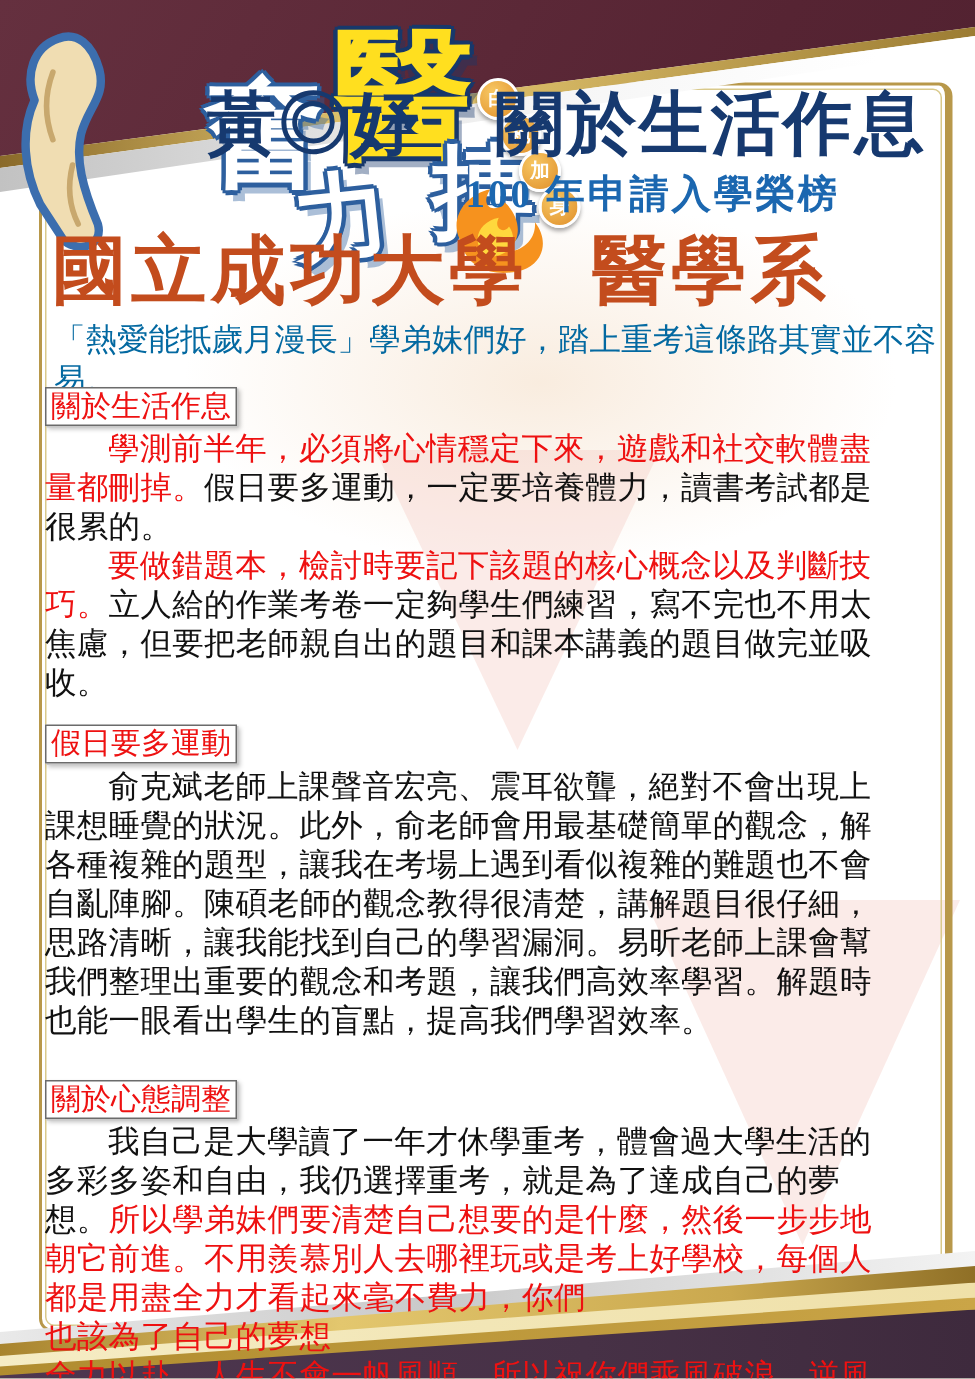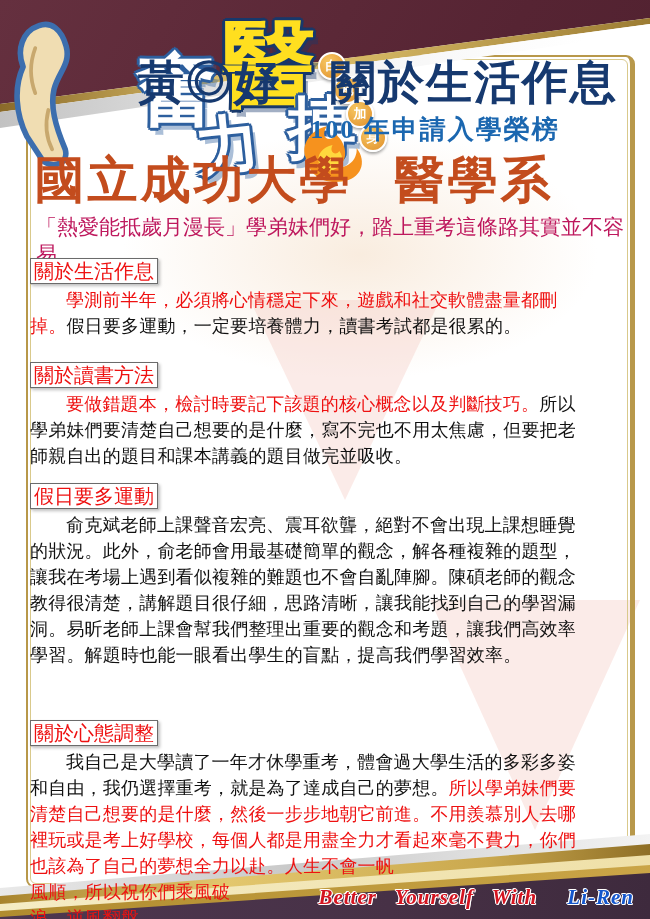--- a/index.html
+++ b/index.html
@@ -58,27 +58,27 @@
   .topbar .blue{color:#2a5393;margin:0 9px;}
   .student-line{position:absolute;top:52px;right:32px;z-index:6;
     font-family:"Liberation Serif",serif;font-weight:bold;font-size:46px;
     color:#16396f;letter-spacing:2px;white-space:nowrap;}
   .honor-line{position:absolute;top:112px;left:270px;width:330px;text-align:center;z-index:6;
     font-family:"Liberation Serif",serif;font-weight:bold;font-size:26px;color:#1b67b0;letter-spacing:2px;}
   .school-line{position:absolute;top:147px;left:0;width:588px;text-align:center;z-index:6;
     font-family:"Liberation Serif",serif;font-weight:bold;font-size:50px;color:#c34c1d;letter-spacing:3px;white-space:nowrap;}
   .school-line .dept{margin-left:42px;}
   .intro-line{position:absolute;top:213px;left:36px;width:604px;z-index:6;
-    font-size:21px;line-height:27px;color:#be185d;}
+    font-size:21px;line-height:27px;color:#0369a1;}
   
   .section{position:absolute;left:30px;width:563px;z-index:6;}
   .sec-title{display:inline-block;color:#ee1111;font-size:20px;line-height:1.1;
     padding:1px 3px;border:1px solid #6b6b6b;background:#fff;
     box-shadow:1px 1px 0 #c9c9c9,2px 2px 3px rgba(0,0,0,.25);}
-  .section p{margin:3px 0 0 0;font-size:18px;line-height:26px;color:#111;
+  .section p{margin:3px 0 0 0;font-size:21px;line-height:26px;color:#111;
     text-indent:2em;letter-spacing:.2px;}
   .t-red{color:#ee1111;}
   .t-black{color:#111;}
   .sec-1{top:258px;} .sec-2{top:362px;} .sec-3{top:483px;} .sec-4{top:689px;margin-top:31px;}
   .wrap-spacer{float:right;width:360px;height:156px;
     shape-outside:polygon(100% 0,100% 100%,0 100%,100% 66%);}
   
   .slogan{position:absolute;top:885px;right:16px;z-index:7;white-space:nowrap;
     font-family:"Liberation Serif",serif;font-style:italic;font-weight:bold;
     font-size:21px;letter-spacing:1px;word-spacing:12px;}
@@ -134,38 +134,33 @@
   </div>
 
   <div class="intro-line">「熱愛能抵歲月漫長」學弟妹們好，踏上重考這條路其實並不容易。</div>
 
   <div class="section sec-1">
     <span class="sec-title">關於生活作息</span>
     <p><span class="t-red">學測前半年，必須將心情穩定下來，遊戲和社交軟體盡量都刪掉。</span><span class="t-black">假日要多運動，一定要培養體力，讀書考試都是很累的。</span></p>
   </div>
 
   <div class="section sec-2">
-    <span class="sec-title">關於讀書方法</span>
-    <p><span class="t-red">要做錯題本，檢討時要記下該題的核心概念以及判斷技巧。</span><span class="t-black">所以學弟妹們要清楚自己想要的是什麼，寫不完也不用太焦慮，但要把老師親自出的題目和課本講義的題目做完並吸收。</span></p>
+    <p><span class="t-red">要做錯題本，檢討時要記下該題的核心概念以及判斷技巧。</span><span class="t-black">立人給的作業考卷一定夠學生們練習，寫不完也不用太焦慮，但要把老師親自出的題目和課本講義的題目做完並吸收。</span></p>
   </div>
 
   <div class="section sec-3">
     <span class="sec-title">假日要多運動</span>
     <p><span class="t-black">俞克斌老師上課聲音宏亮、震耳欲聾，絕對不會出現上課想睡覺的狀況。此外，俞老師會用最基礎簡單的觀念，解各種複雜的題型，讓我在考場上遇到看似複雜的難題也不會自亂陣腳。陳碩老師的觀念教得很清楚，講解題目很仔細，思路清晰，讓我能找到自己的學習漏洞。易昕老師上課會幫我們整理出重要的觀念和考題，讓我們高效率學習。解題時也能一眼看出學生的盲點，提高我們學習效率。</span></p>
   </div>
 
   <div class="section sec-4">
     <span class="sec-title">關於心態調整</span>
     <p><span class="wrap-spacer"></span><span class="t-black">我自己是大學讀了一年才休學重考，體會過大學生活的多彩多姿和自由，我仍選擇重考，就是為了達成自己的夢想。</span><span class="t-red">所以學弟妹們要清楚自己想要的是什麼，然後一步步地朝它前進。不用羨慕別人去哪裡玩或是考上好學校，每個人都是用盡全力才看起來毫不費力，你們也該為了自己的夢想全力以赴。人生不會一帆風順，所以祝你們乘風破浪、逆風翻盤。</span></p>
   </div>
 
   <div class="sw sw-silver"></div>
   <div class="sw sw-gold"></div>
   <div class="sw sw-cream"></div>
   <div class="sw sw-darkgold"></div>
   <div class="sw sw-maroon"></div>
 
-  <div class="slogan">
-    <span class="red">Better Yourself With</span>
-    <span class="blue">Li-Ren</span>
-  </div>
 
 </div>
 
 </body></html>

